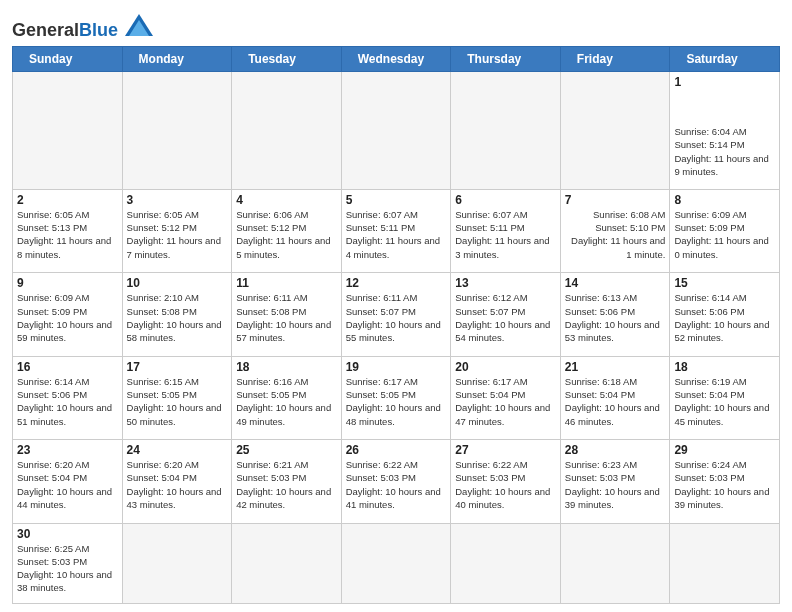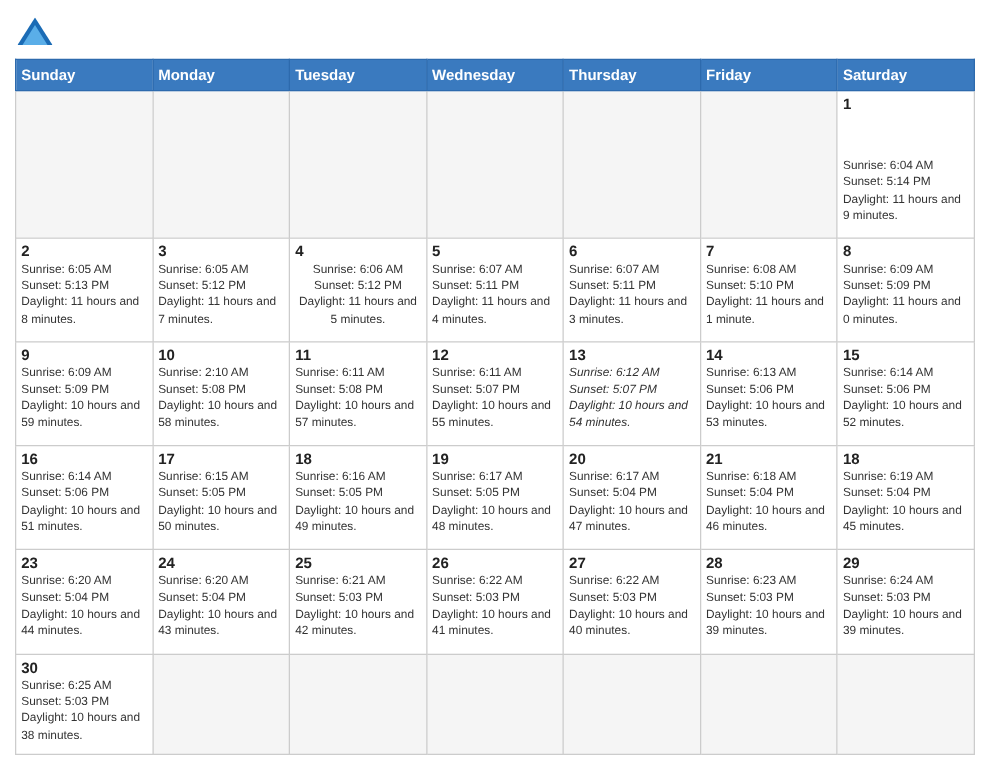--- a/index.html
+++ b/index.html
@@ -61,21 +61,21 @@
       border-collapse: collapse;
       width: 100%;
       flex: 1;
       table-layout: fixed;
     }
     .calendar th {
       background: #3a7abf;
       color: #fff;
       font-size: 12px;
       font-weight: bold;
-      padding: 5px 4px;
+      padding: 5px 16px;
       text-align: left;
       border: 1px solid #2d6aad;
     }
     .calendar td {
       border: 1px solid #ccc;
       vertical-align: top;
       padding: 3px 4px;
       font-size: 10px;
       color: #333;
       background: #fff;
@@ -99,20 +99,23 @@
       height: 60px;
     }
   </style>
 </head>
 <body>
 
 <div class="page">
   <div class="header">
     <div class="logo">
       <div>
+        <span class="logo-text">
+          <span>General</span><span class="blue">Blue</span>
+        </span>
         <svg class="logo-icon" viewBox="0 0 28 22" xmlns="http://www.w3.org/2000/svg">
           <polygon points="0,22 14,0 28,22" fill="#1a6bb5"></polygon>
           <polygon points="4,22 14,6 24,22" fill="#5aaee8"></polygon>
         </svg>
       </div>
     </div>
   </div>
 
   <table class="calendar">
     <thead>
@@ -149,39 +152,39 @@
 Daylight: 11 hours and 8 minutes.</div>
           </td>
           <td>
             <div class="day-number">3</div>
             <div class="day-info" style="white-space: pre-line;">Sunrise: 6:05 AM
 Sunset: 5:12 PM
 Daylight: 11 hours and 7 minutes.</div>
           </td>
           <td>
             <div class="day-number">4</div>
-            <div class="day-info" style="white-space: pre-line; text-align: center;">Sunrise: 6:06 AM
+            <div class="day-info" style="white-space: pre-line;">Sunrise: 6:06 AM
 Sunset: 5:12 PM
 Daylight: 11 hours and 5 minutes.</div>
           </td>
           <td>
             <div class="day-number">5</div>
             <div class="day-info" style="white-space: pre-line;">Sunrise: 6:07 AM
 Sunset: 5:11 PM
 Daylight: 11 hours and 4 minutes.</div>
           </td>
           <td>
             <div class="day-number">6</div>
             <div class="day-info" style="white-space: pre-line;">Sunrise: 6:07 AM
 Sunset: 5:11 PM
 Daylight: 11 hours and 3 minutes.</div>
           </td>
           <td>
             <div class="day-number">7</div>
-            <div class="day-info" style="white-space: pre-line;">Sunrise: 6:08 AM
+            <div class="day-info" style="white-space: pre-line; text-align: right;">Sunrise: 6:08 AM
 Sunset: 5:10 PM
 Daylight: 11 hours and 1 minute.</div>
           </td>
           <td>
             <div class="day-number">8</div>
             <div class="day-info" style="white-space: pre-line;">Sunrise: 6:09 AM
 Sunset: 5:09 PM
 Daylight: 11 hours and 0 minutes.</div>
           </td>
         </tr>
@@ -205,21 +208,21 @@
 Daylight: 10 hours and 57 minutes.</div>
           </td>
           <td>
             <div class="day-number">12</div>
             <div class="day-info" style="white-space: pre-line;">Sunrise: 6:11 AM
 Sunset: 5:07 PM
 Daylight: 10 hours and 55 minutes.</div>
           </td>
           <td>
             <div class="day-number">13</div>
-            <div class="day-info" style="white-space: pre-line; font-style: italic;">Sunrise: 6:12 AM
+            <div class="day-info" style="white-space: pre-line;">Sunrise: 6:12 AM
 Sunset: 5:07 PM
 Daylight: 10 hours and 54 minutes.</div>
           </td>
           <td>
             <div class="day-number">14</div>
             <div class="day-info" style="white-space: pre-line;">Sunrise: 6:13 AM
 Sunset: 5:06 PM
 Daylight: 10 hours and 53 minutes.</div>
           </td>
           <td>

